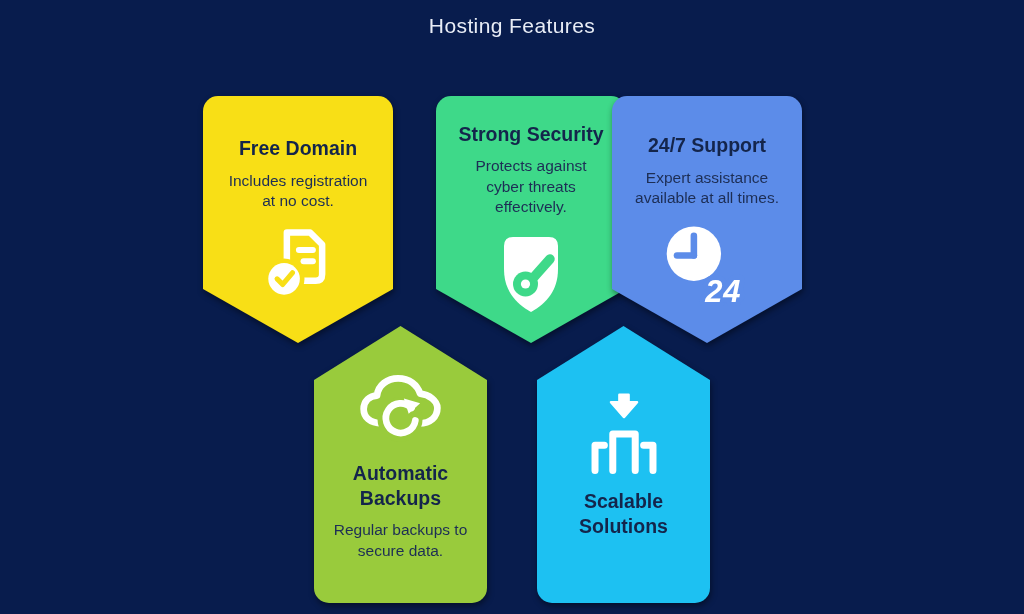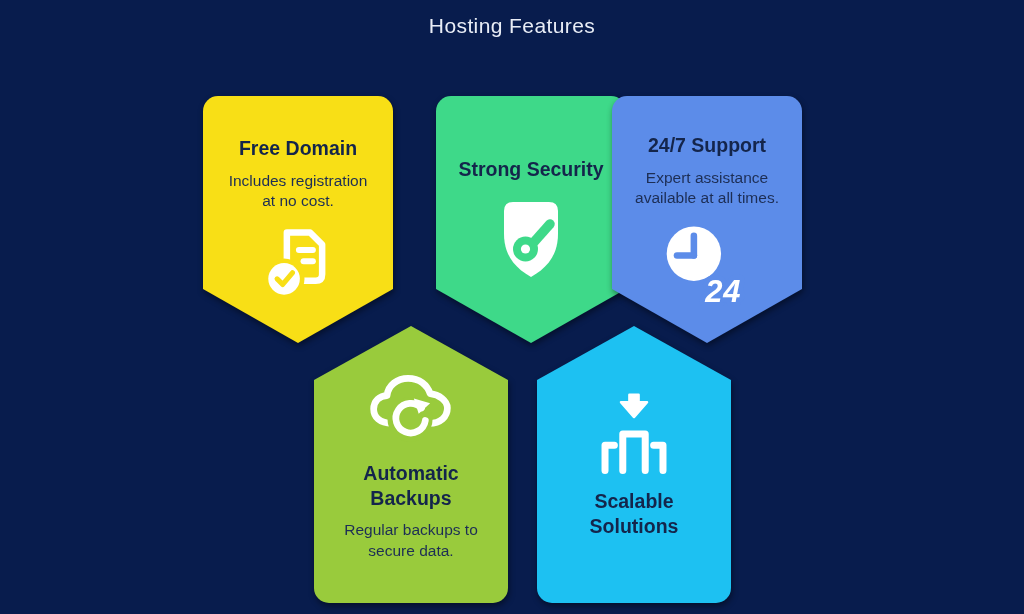--- a/index.html
+++ b/index.html
@@ -21,21 +21,21 @@
 
   
   .card {
     position:absolute;
     filter:drop-shadow(1px 3px 3px rgba(0,0,0,.45));
   }
   .card .shape { position:absolute; inset:0; z-index:0; }
   .card.top { top:96px; width:190px; height:247px; }
   .card.top .body  { height:193px; border-radius:15px 15px 0 0; }
   .card.top .point { height:54px; clip-path:polygon(0 0, 100% 0, 50% 100%); }
-  .card.bottom { top:326px; width:194px; height:277px; }
+  .card.bottom { top:326px; width:173px; height:277px; }
   .card.bottom .apex { height:54px; clip-path:polygon(50% 0, 100% 100%, 0 100%); }
   .card.bottom .body { height:223px; border-radius:0 0 15px 15px; }
 
   .card .content {
     position:absolute; inset:0; z-index:1;
     display:flex; flex-direction:column;
     align-items:center; justify-content:center;
     text-align:center; padding:0 6px;
   }
   .card-title {
@@ -88,20 +88,23 @@
     </div>
   </div>
 
   <div class="card top pos-1">
     <div class="shape">
       <div class="body" style="background: rgb(62, 217, 137);"></div>
       <div class="point" style="background: rgb(62, 217, 137);"></div>
     </div>
     <div class="content">
       <div class="card-title">Strong Security</div>
+      <div class="card-desc">Protects against
+cyber threats
+effectively.</div>
       <span class="icon" style="color: rgb(62, 217, 137);">
         <svg width="74" height="86" viewBox="0 0 74 86">
           <path d="M10 15 Q10 6 19 6 H55 Q64 6 64 15 V38 C64 59 53 72 37 81 C21 72 10 59 10 38 Z" fill="#fff"></path>
           <line x1="40" y1="46" x2="56" y2="28" stroke="currentColor" stroke-width="9.5" stroke-linecap="round"></line>
           <circle cx="31.5" cy="53" r="12.5" fill="currentColor"></circle>
           <circle cx="31.5" cy="53" r="4.6" fill="#fff"></circle>
         </svg>
       </span>
     </div>
   </div>

